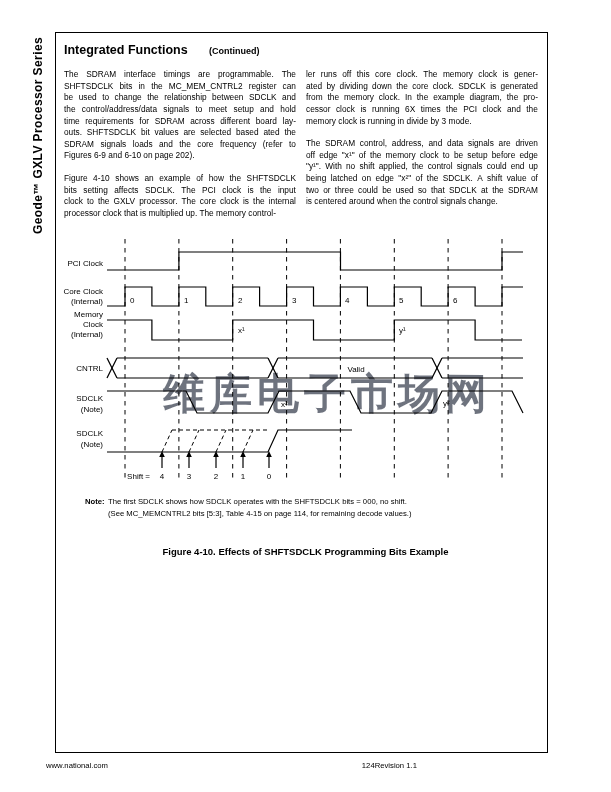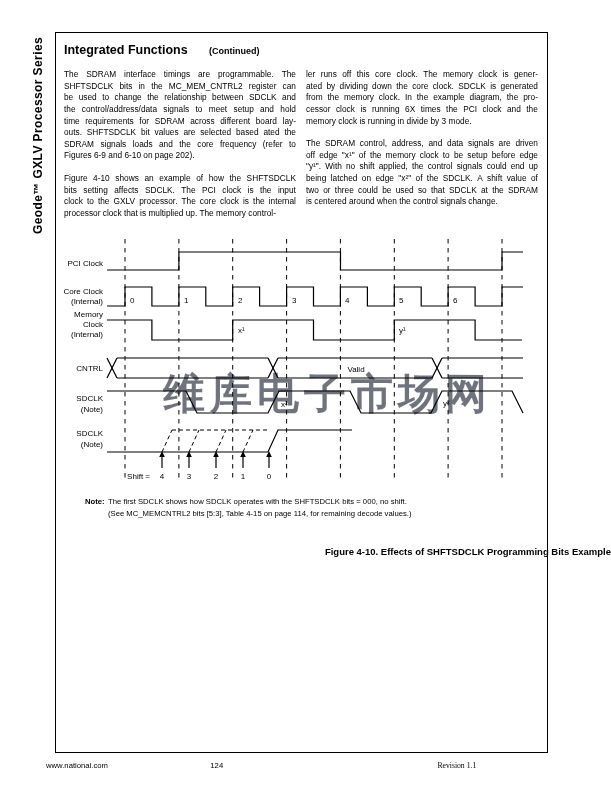--- a/index.html
+++ b/index.html
@@ -19,25 +19,25 @@
     color:#0f172a;opacity:.6;white-space:nowrap;font-family:"DejaVu Sans",sans-serif;}
   svg.diagram{position:absolute;left:0;top:0;pointer-events:none;}
   .wave{fill:none;stroke:#000;stroke-width:1.2;}
   .ghost{stroke-dasharray:4,3;stroke-width:1;}
   .grid{stroke:#000;stroke-width:1;stroke-dasharray:4.5,4.5;}
   svg text{font-family:"Liberation Sans",sans-serif;font-size:8px;fill:#000;}
   svg text.rlabel{text-anchor:end;}
   .note-block{position:absolute;left:85px;top:496px;width:440px;font-size:7.7px;line-height:12.4px;}
   .note-label{position:absolute;left:0;top:0;font-weight:bold;text-align:center;}
   .note-lines{margin-left:23px;}
-  .caption{position:absolute;left:0;top:546px;width:100%;text-align:right;font-weight:bold;font-size:9.5px;}
+  .caption{position:absolute;left:0;top:546px;width:100%;text-align:center;font-weight:bold;font-size:9.5px;}
   .footer{position:absolute;left:46px;top:761px;width:493px;display:flex;font-size:7.7px;}
   .footer span{flex:1;}
-  .footer .fc{text-align:left;}
-  .footer .fr{text-align:center;font-family:Liberation Serif, serif;}
+  .footer .fc{text-align:right;}
+  .footer .fr{text-align:left;}
 </style>
 </head>
 <body>
 
 <div class="sidebar-title">Geode™ GXLV Processor Series</div>
 
 <div class="content-box"></div>
 
 <div class="title-row">
   <span class="title-main">Integrated Functions</span>

